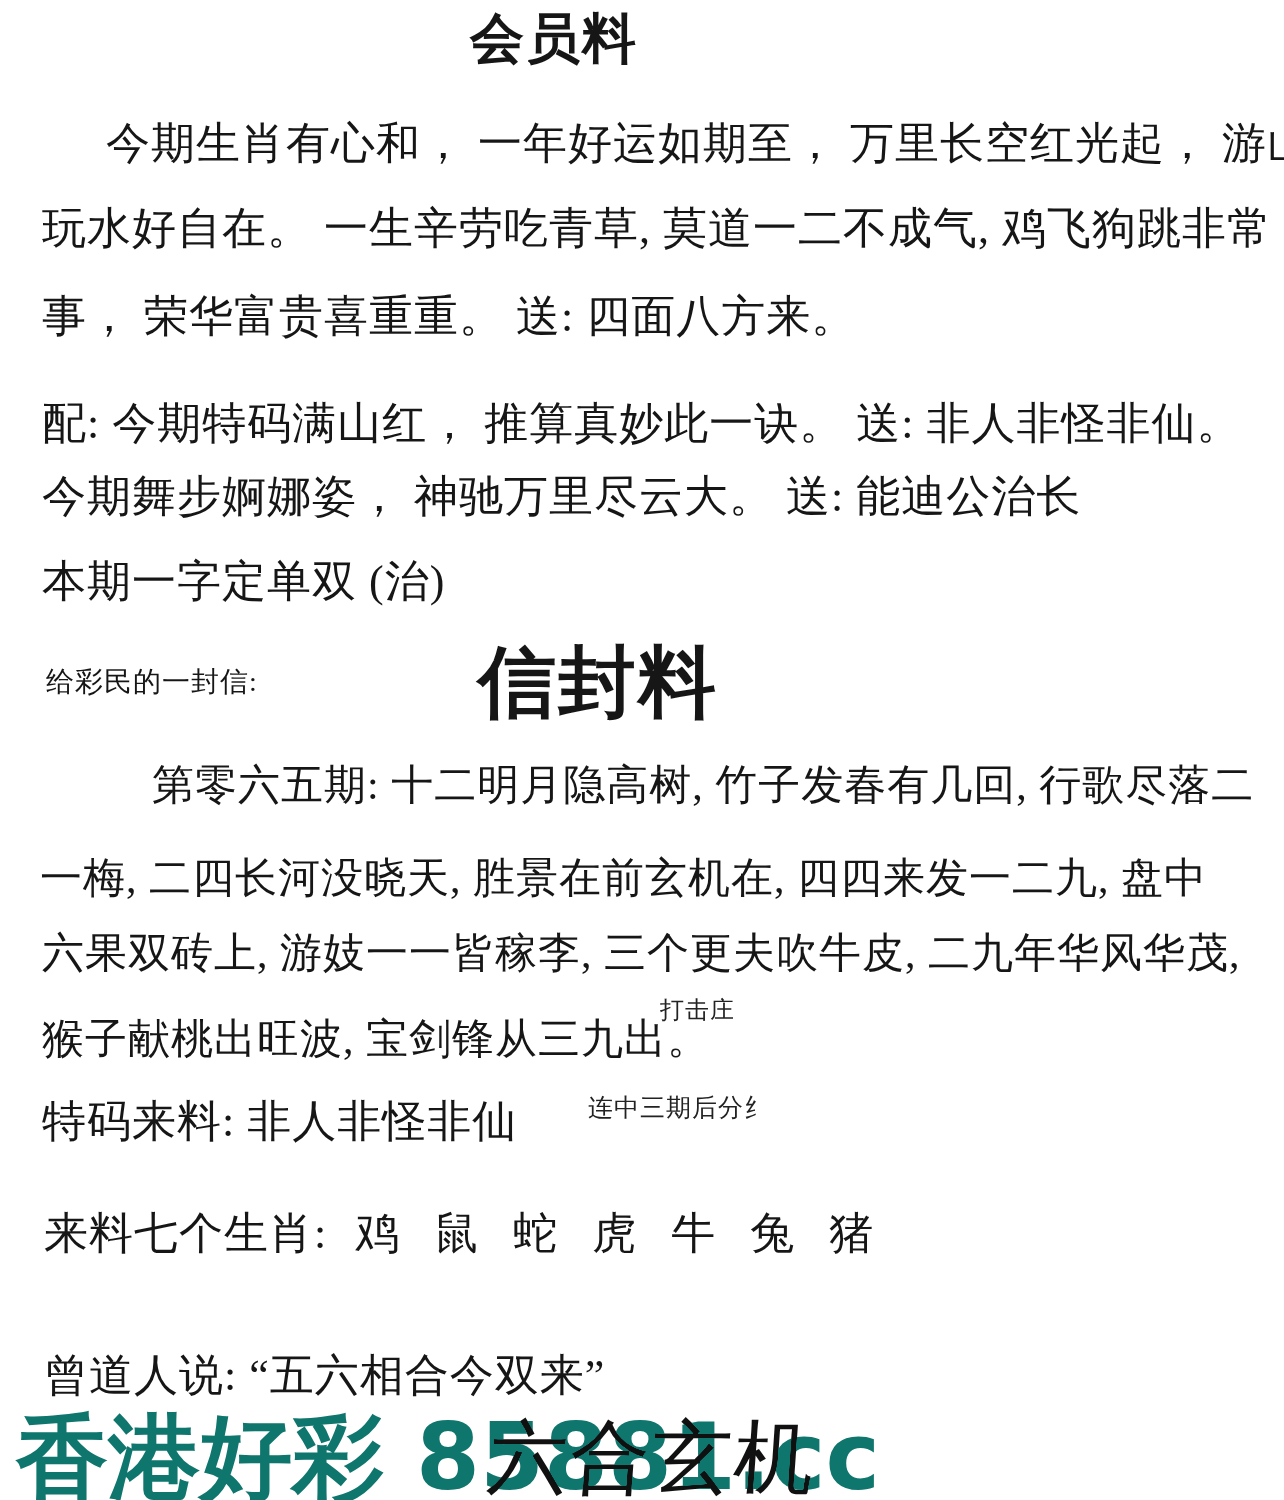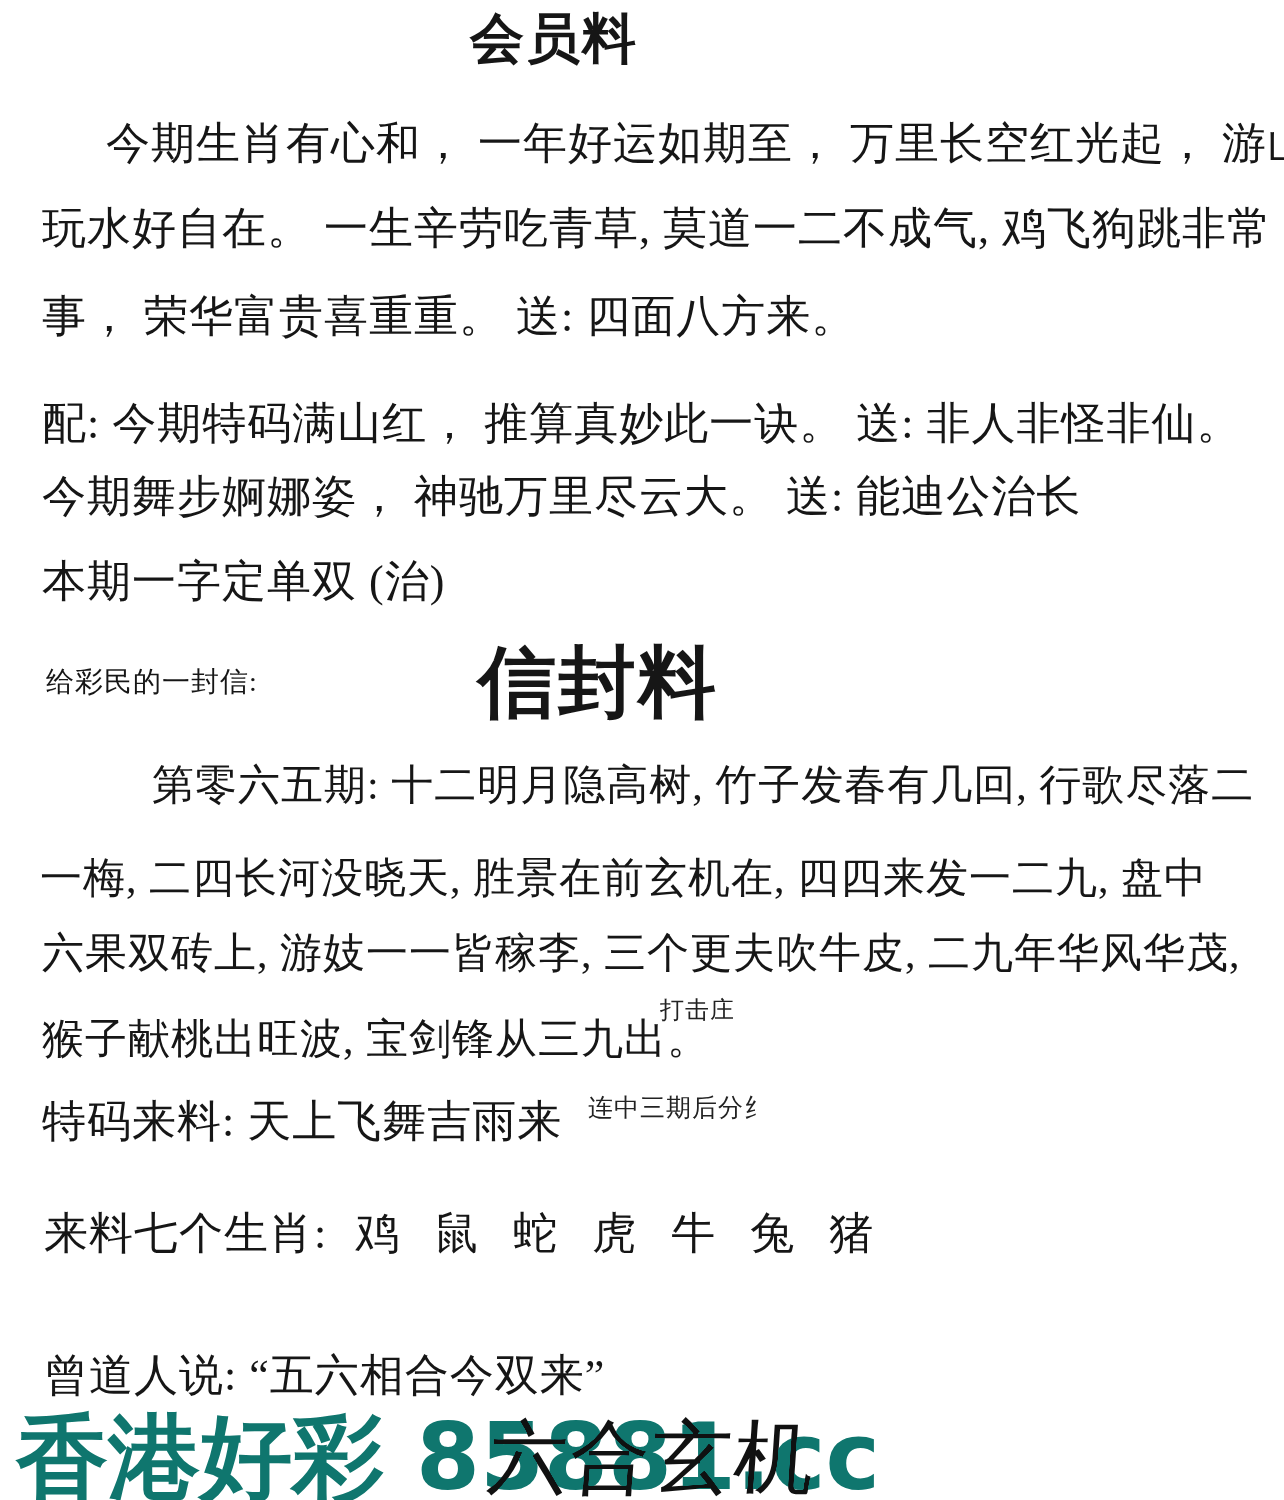--- a/index.html
+++ b/index.html
@@ -49,21 +49,21 @@
 
   <div class="abs intro-label" style="left:46px; top:668px;">给彩民的一封信:</div>
   <div class="abs sub-title" style="left:478px; top:620px;margin-top:24px;">信封料</div>
 
   <div class="abs poem-line" style="left:152px; top:764px;">第零六五期: 十二明月隐高树, 竹子发春有几回, 行歌尽落二</div>
   <div class="abs poem-line" style="left:40px; top:848px;margin-top:9px;">一梅, 二四长河没晓天,  胜景在前玄机在, 四四来发一二九, 盘中</div>
   <div class="abs poem-line" style="left:42px; top:932px;">六果双砖上, 游妓一一皆稼李, 三个更夫吹牛皮, 二九年华风华茂,</div>
   <div class="abs poem-line" style="left:42px; top:1018px;">猴子献桃出旺波, 宝剑锋从三九出。</div>
   <div class="abs tiny-note" style="left:660px; top:998px;">打击庄</div>
 
-  <div class="abs body-line" style="left:42px; top:1100px;">特码来料: 天上飞舞吉雨来</div>
+  <div class="abs body-line" style="left:42px; top:1100px;">特码来料: 非人非怪非仙</div>
   <div class="abs tiny-note" style="left:588px; top:1095px; font-size:25px;">连中三期后分纟</div>
 
 
   <div class="abs body-line" style="left:44px; top:1212px;">
     <span>来料七个生肖:</span><span class="zodiac-animals">鸡 鼠 蛇 虎 牛 兔 猪</span>
   </div>
 
   <div class="abs body-line" style="left:44px; top:1354px;">曾道人说: “五六相合今双来”</div>
 
   <div class="abs footer-calligraphy" style="left:488px; top:1418px;">六合玄机</div>

